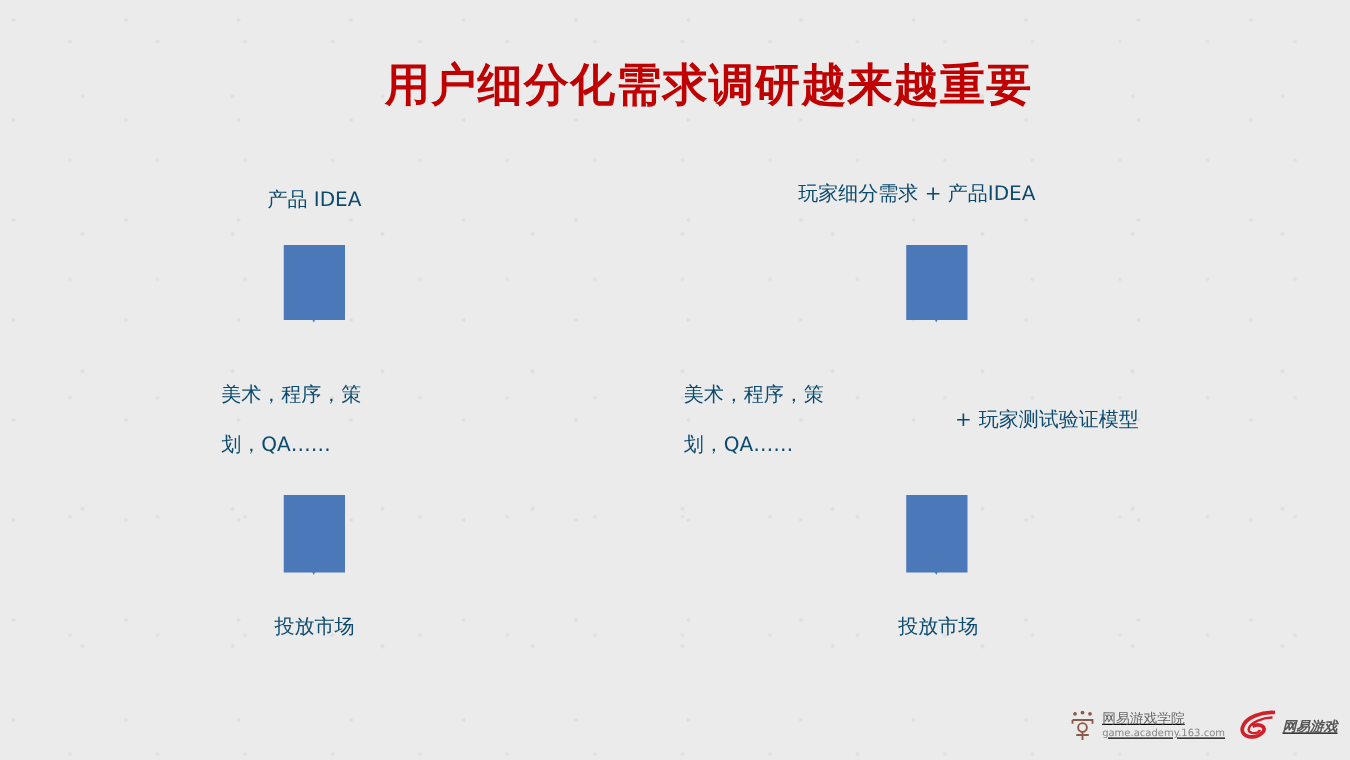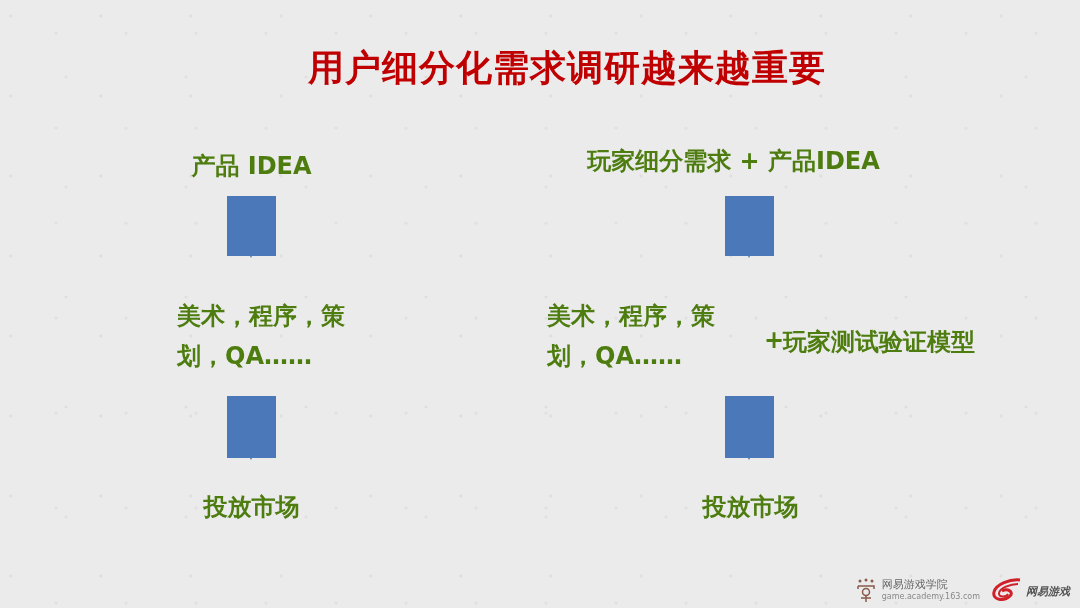--- a/index.html
+++ b/index.html
@@ -11,30 +11,30 @@
       radial-gradient(circle at 55% 70%, rgba(200,200,200,0.35) 0 1px, transparent 2px),
       radial-gradient(circle at 80% 35%, rgba(205,205,205,0.35) 0 1px, transparent 2px);
     background-size: 90px 80px, 120px 110px, 70px 95px;
     font-family: "DejaVu Sans", "Liberation Sans", sans-serif;
   }
   .abs { position:absolute;padding-left:47px; }
   .title {
     left:0; width:1040px; top:44px; text-align:center;
     font-size:36px; font-weight:bold; color:#c00000; letter-spacing:1px;
   }
-  .txt { color:#4d7c0f; font-size:24px; white-space:nowrap;font-weight:bold; }
+  .txt { color:#0c4a6e; font-size:16px; white-space:nowrap; }
   .center { text-align:center; transform:translateX(-50%); }
   .two-line { line-height:40px; text-align:left; white-space:normal; }
   .arrow { width:1.5px; background:#4a78b8; }
   .arrow::after {
     content:""; position:absolute; left:50%; bottom:-2px; transform:translateX(-50%);
     border-left:4px solid transparent; border-right:4px solid transparent;
     border-top:8px solid #4a78b8;
   }
-  .footer { right:10px; bottom:4px; display:flex; gap:10px; }
+  .footer { right:10px; bottom:14px; display:flex; gap:10px;text-decoration:underline; }
   .logo-a { display:flex; align-items:center; gap:5px; }
   .academy-mark { width:22px; height:26px; position:relative; }
   .academy-text { display:flex; flex-direction:column; line-height:12px; }
   .academy-name { font-size:11px; color:#666; }
   .academy-url { font-size:8px; color:#888; }
   .logo-b { display:flex; align-items:center; gap:2px; }
   .game-name { font-size:11px; color:#555; font-style:italic; font-weight:bold; }
 </style>
 </head>
 <body>

